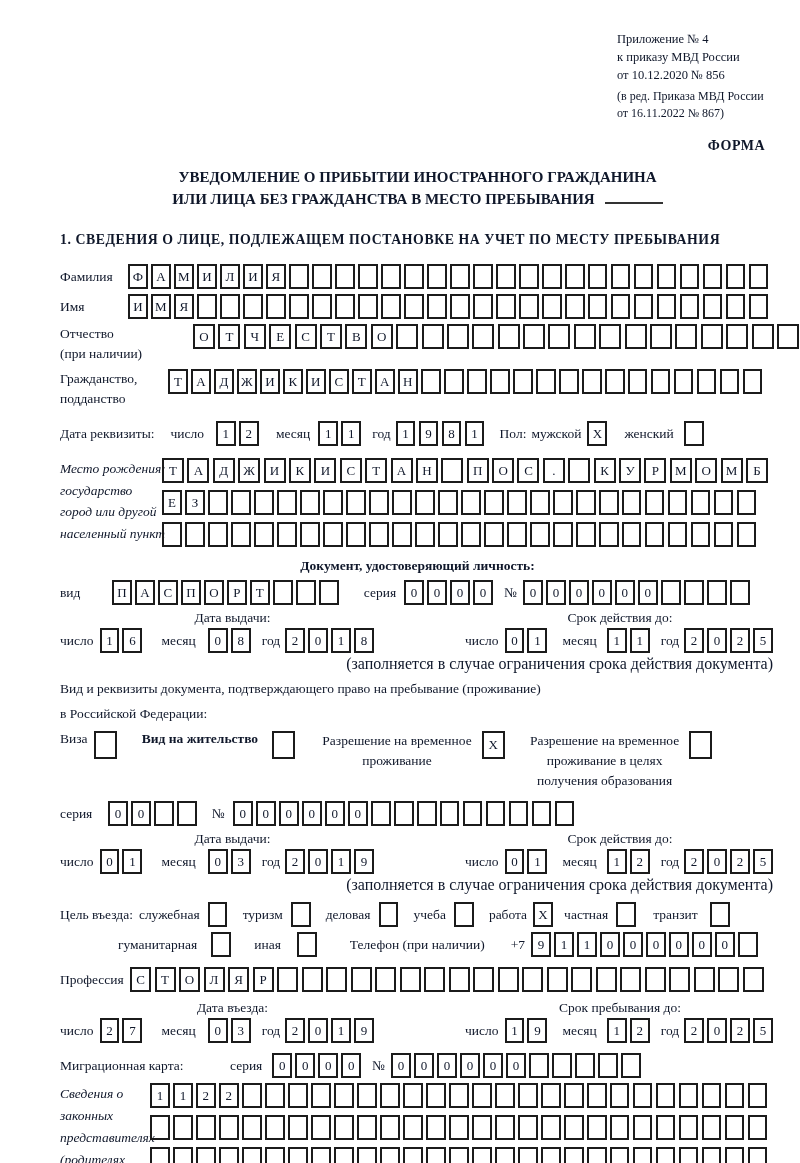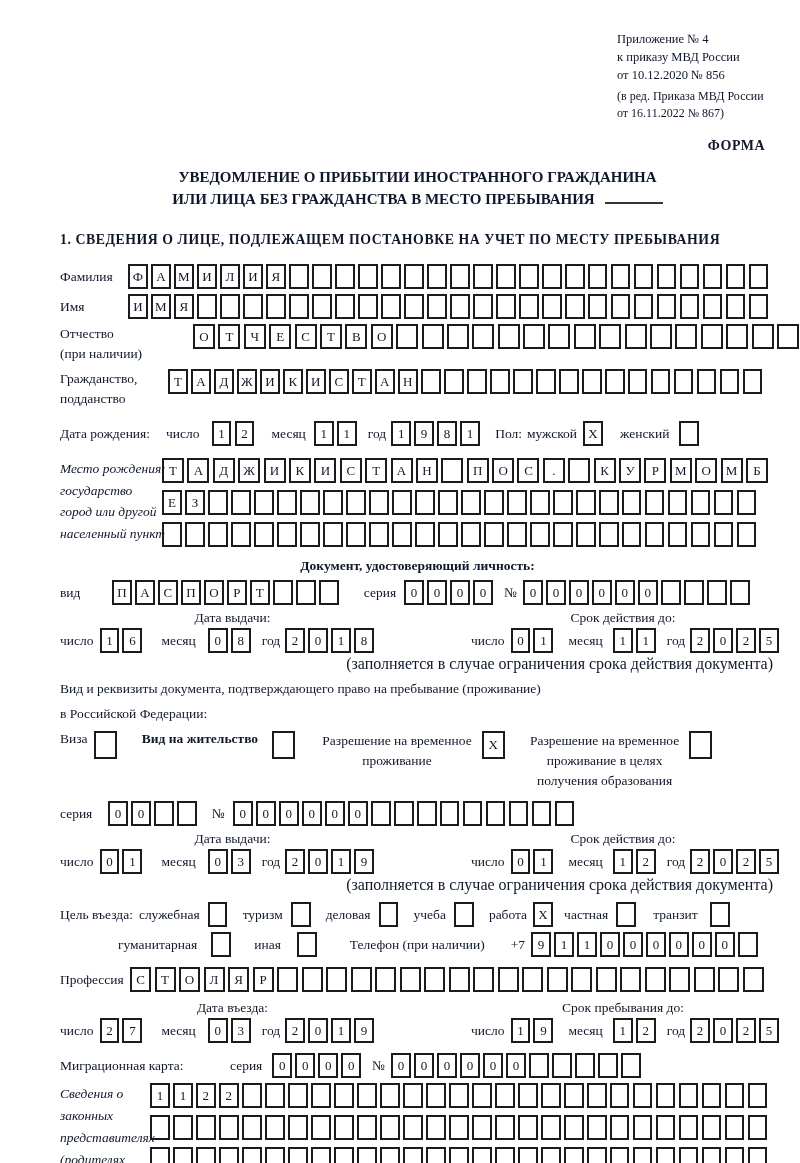--- a/index.html
+++ b/index.html
@@ -27,21 +27,21 @@
     width:19.8px;height:25px;box-sizing:border-box;flex:none;
     border:2px solid #1b1b1b;margin-right:3.2px;
     display:inline-flex;align-items:center;justify-content:center;
     font-size:13px;
   }
   .w1 .cell{width:21px;margin-right:3.5px;}
   .w2 .cell{width:22px;margin-right:3.4px;}
   .bigcell .cell{width:23px;height:28px;}
   .lbl{flex:none;}
   
-  .drow{display:flex;align-items:center;margin-bottom:2px;gap:6px;}
+  .drow{display:flex;align-items:center;margin-bottom:2px;}
   .half.left{width:345px;flex:none;display:flex;align-items:center;}
   .half.right{flex:1;display:flex;align-items:center;padding-left:60px;}
   .heads .half{display:block;text-align:center;}
   .note-r{text-align:right;font-size:16px;margin:1px 2px 8px 0;}
   .center-bold{text-align:center;font-weight:bold;margin:4px 0 6px 0;}
   .plain{margin-bottom:9px;}
   
   .permit-row{display:flex;align-items:flex-start;margin:4px 0 10px 0;}
   .p-lines{text-align:center;line-height:20px;}
   
@@ -204,21 +204,21 @@
         <span class="cell"></span>
         <span class="cell"></span>
         <span class="cell"></span>
         <span class="cell"></span>
         <span class="cell"></span>
         <span class="cell"></span>
       </span>
   </div>
 
   <div class="row" style="margin-top:12px;margin-bottom:12px;">
-    <span class="lbl" style="margin-right:16px;">Дата рождения:</span>
+    <span class="lbl" style="margin-right:16px;">Дата реквизиты:</span>
     <span class="lbl" style="margin-right:12px;">число</span>
     <span class="cells" style="margin-right:14px;">
         <span class="cell">1</span>
         <span class="cell">2</span>
       </span>
     <span class="lbl" style="margin-right:8px;">месяц</span>
     <span class="cells" style="margin-right:8px;">
         <span class="cell">1</span>
         <span class="cell">1</span>
       </span>

